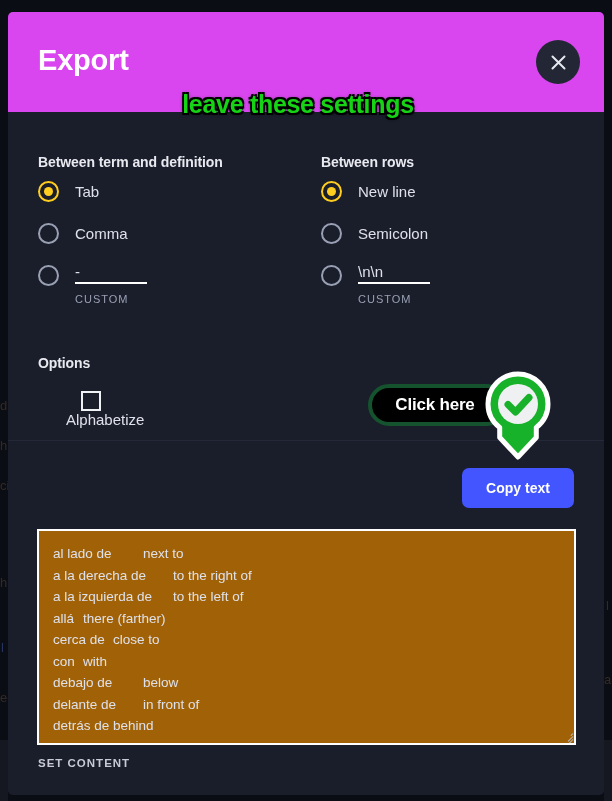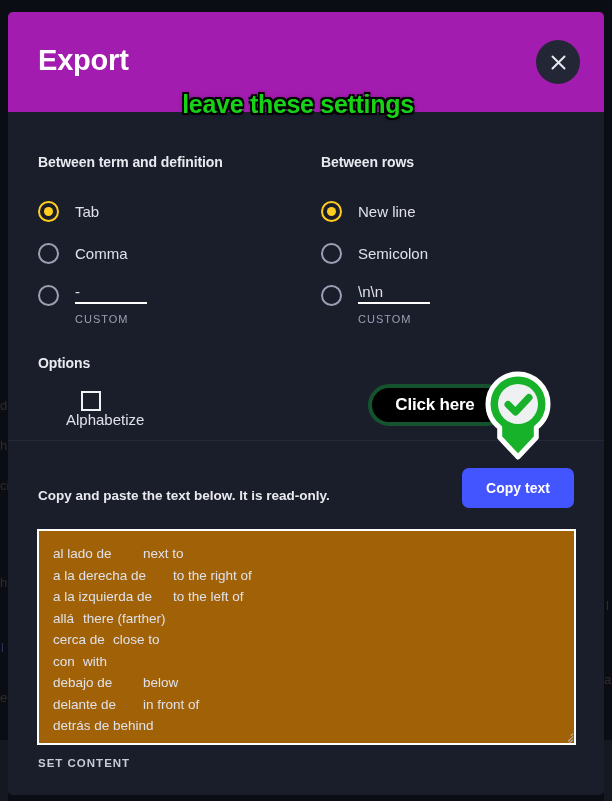--- a/index.html
+++ b/index.html
@@ -37,21 +37,21 @@
     position: absolute;
     left: 8px; top: 12px;
     width: 596px; height: 783px;
     background: #1a1d2a;
     border-radius: 5px;
     overflow: hidden;
   }
   .modal-header {
     position: absolute;
     left: 0; top: 0; right: 0; height: 100px;
-    background: #a21caf;
+    background: #d946ef;
   }
   .modal-title {
     position: absolute;
     left: 30px; top: 32px;
     font-size: 29px;
     font-weight: bold;
     color: #ffffff;
     letter-spacing: -0.2px;
   }
   .close-btn {
@@ -92,21 +92,20 @@
     background: #1a1d2a;
   }
 
   .col-left  { position: absolute; left: 30px;  top: 42px; width: 255px; }
   .col-right { position: absolute; left: 313px; top: 42px; width: 255px; }
 
   .group-title {
     font-size: 14px;
     font-weight: bold;
     color: #e9eaf0;
-    margin-bottom: 20px;
     letter-spacing: -0.1px;
   }
 
   .radio-row {
     display: flex;
     align-items: center;
     height: 42px;
     cursor: pointer;
   }
   .radio {
@@ -369,21 +368,20 @@
     <div class="options-block">
       <div class="group-title" style="margin-bottom:0;">Options</div>
       <div class="checkbox-row">
         <span class="checkbox"></span>
         <span class="checkbox-label">Alphabetize</span>
       </div>
     </div>
 
     <div class="divider"></div>
 
-    <div class="copy-note">Copy and paste the text below. It is read-only.</div>
     <button class="copy-btn">Copy text</button>
 
     <div class="ta-wrap">
       <div class="ta-content">al lado de	next to
 a la derecha de	to the right of
 a la izquierda de	to the left of
 allá	there (farther)
 cerca de	close to
 con	with
 debajo de	below

